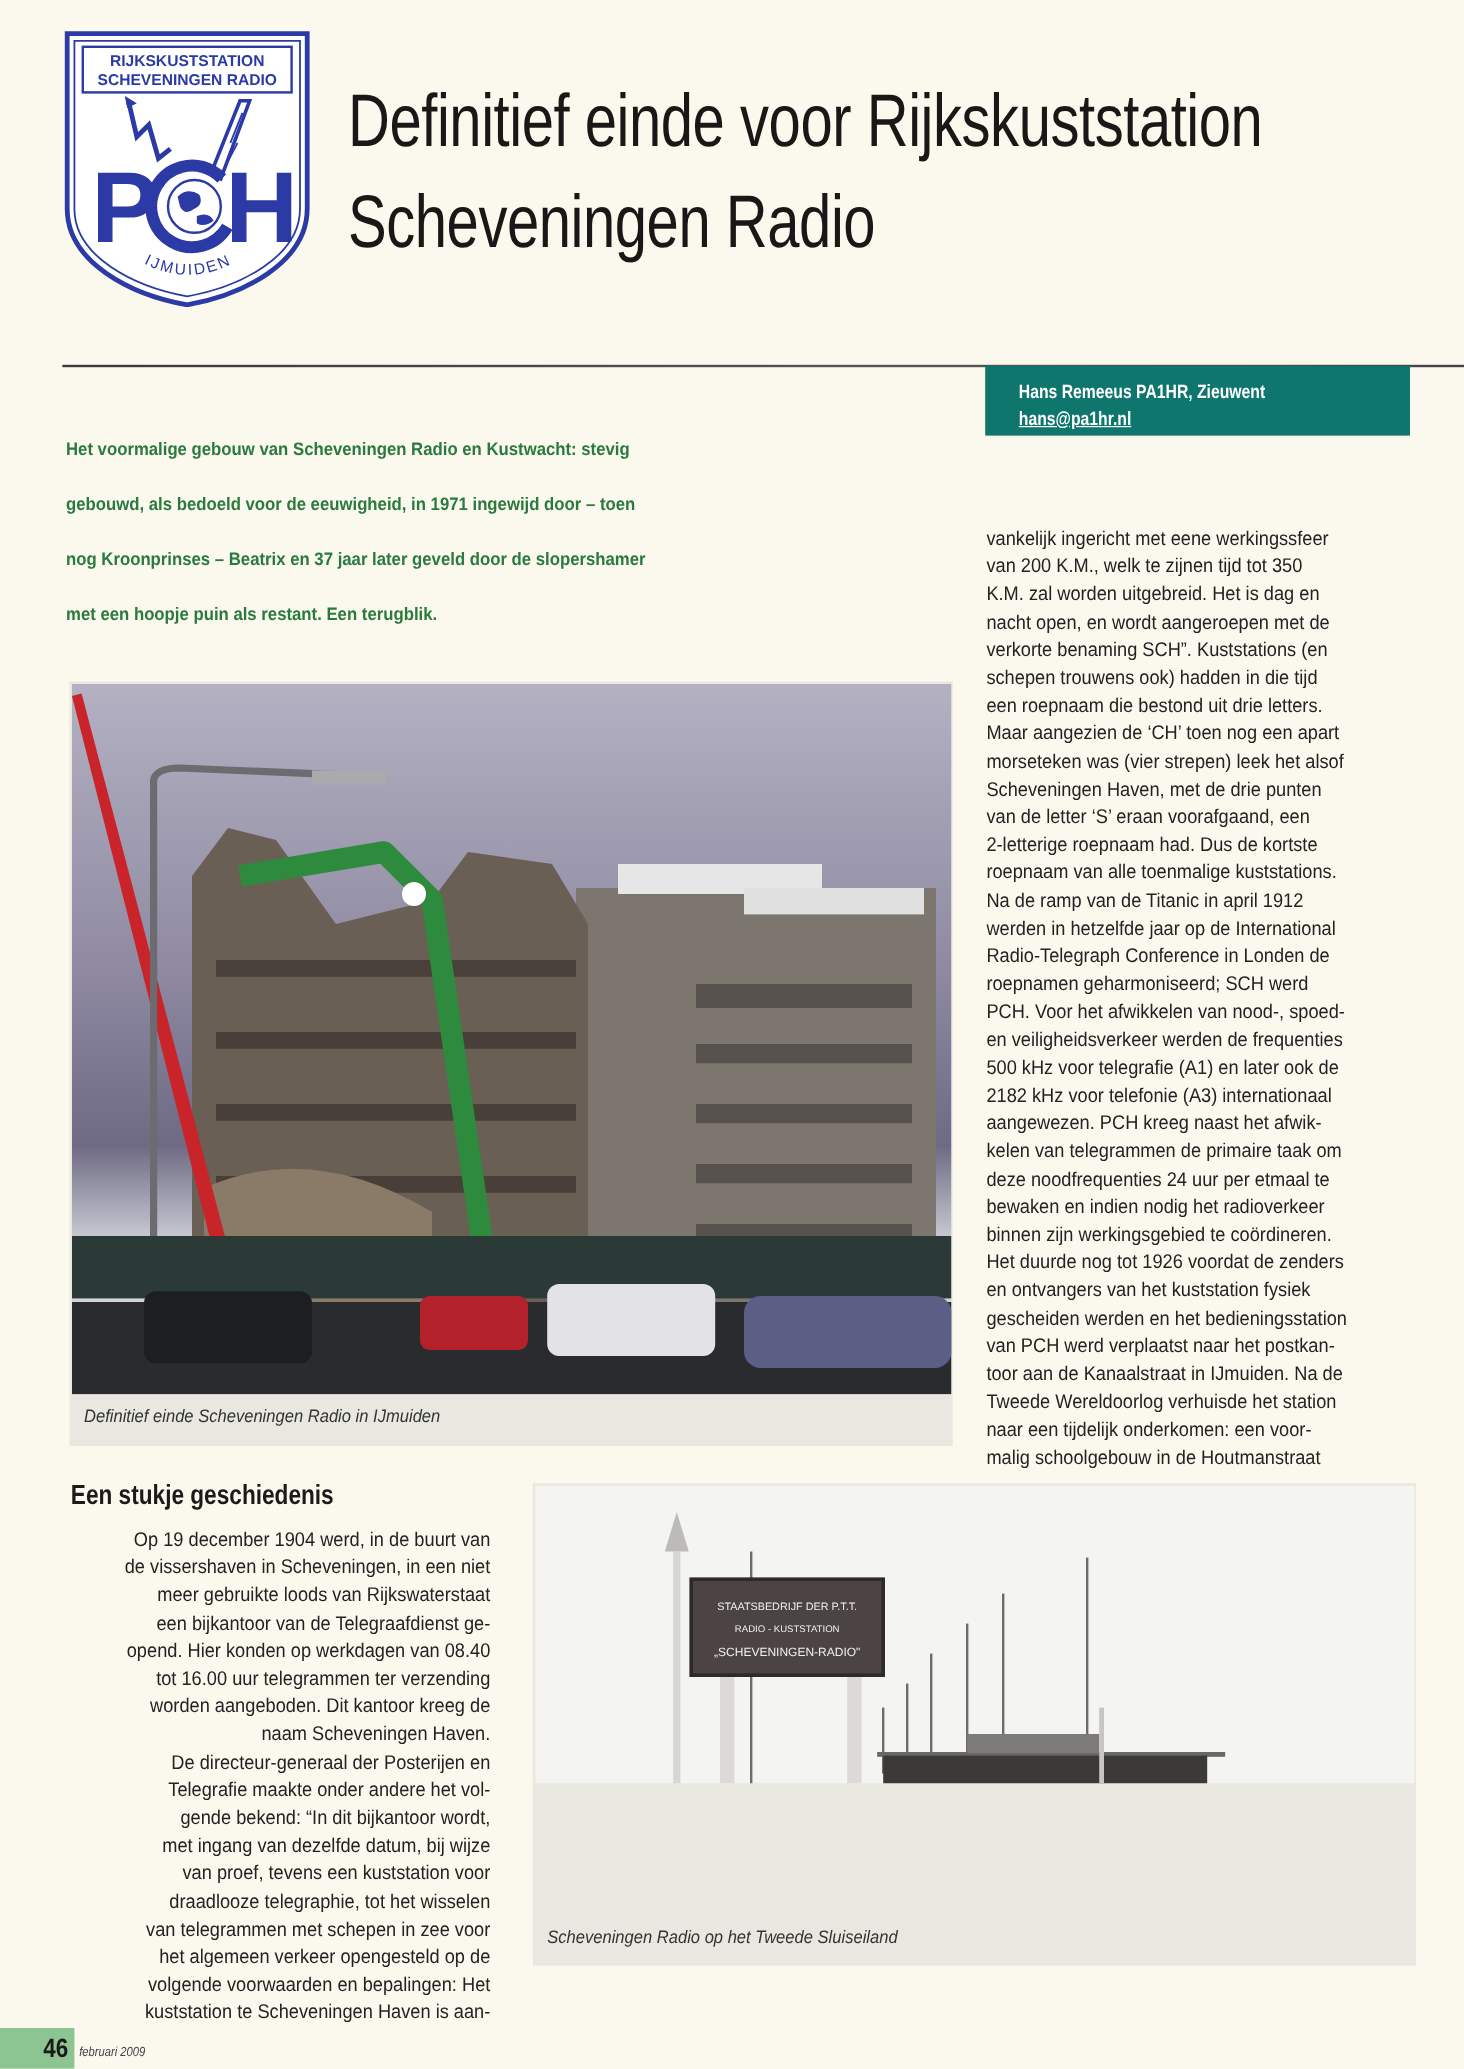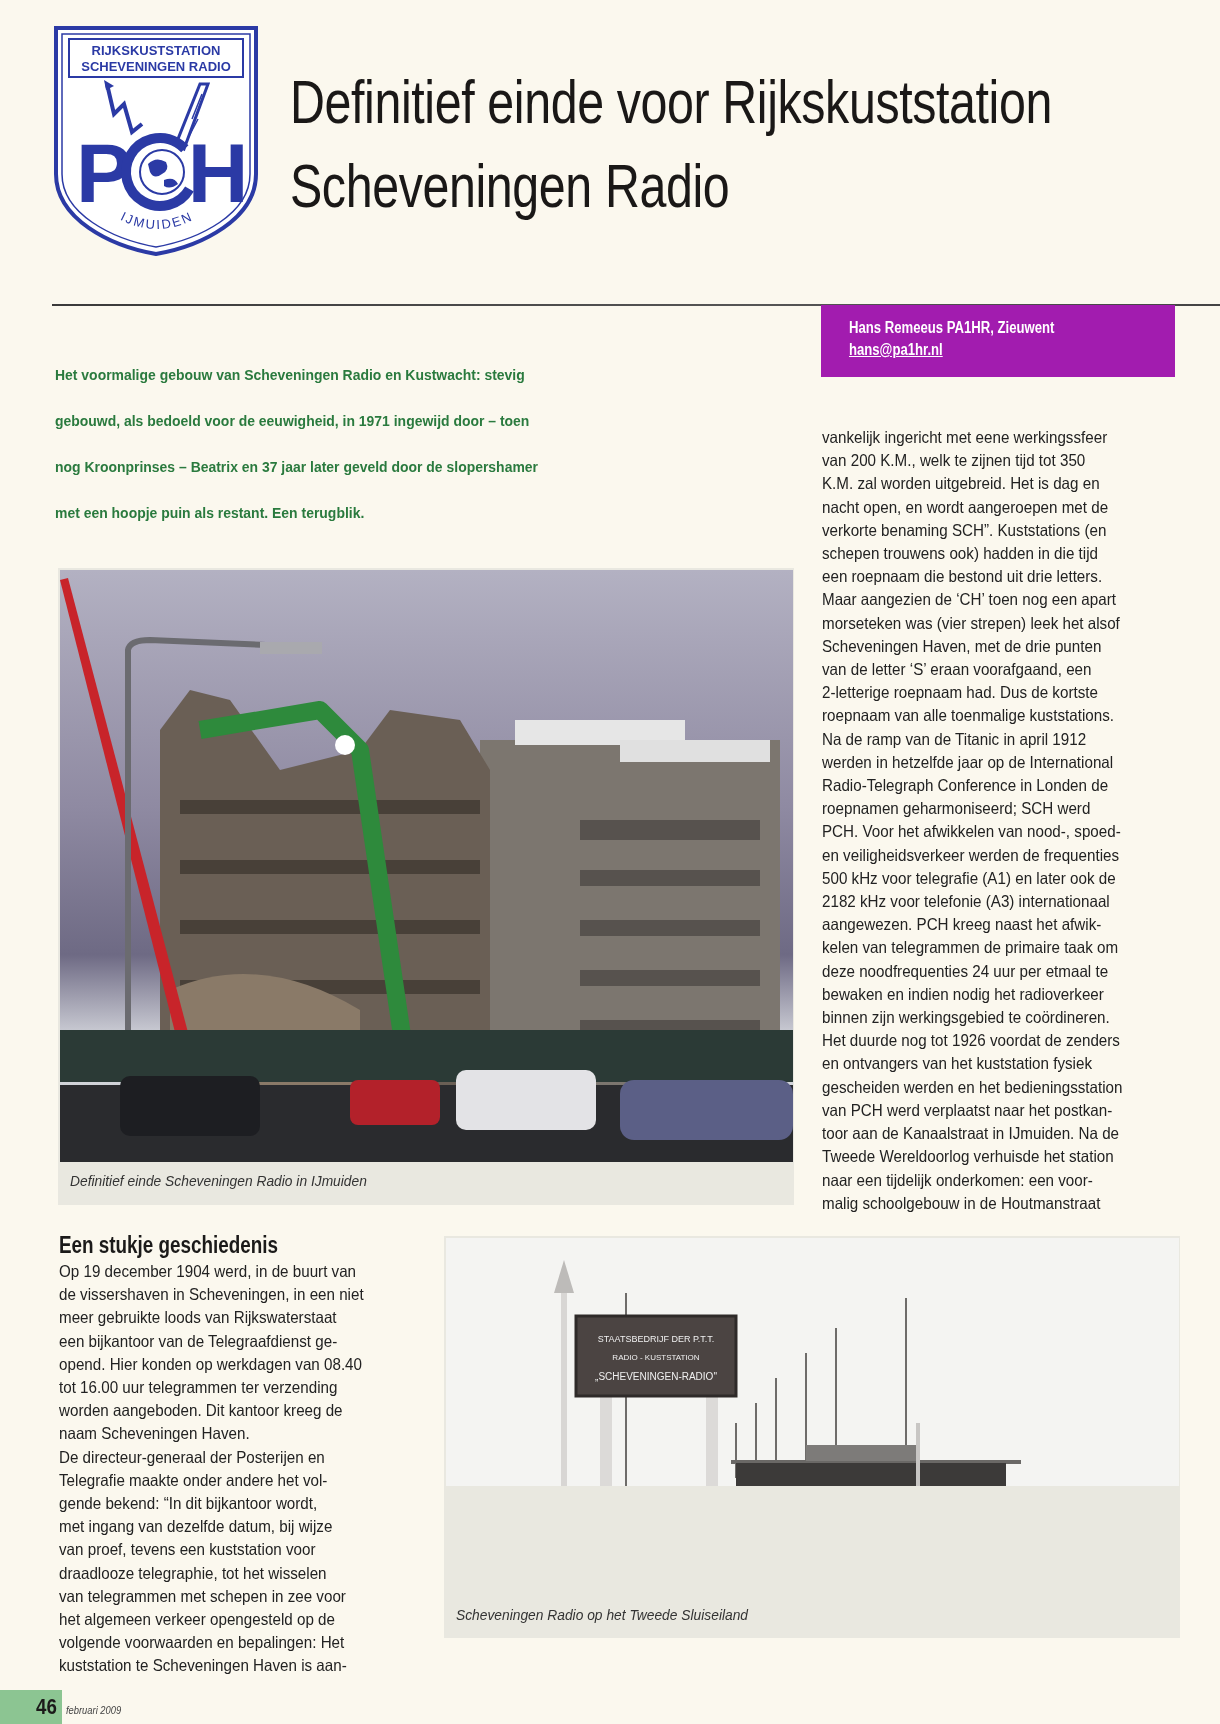--- a/index.html
+++ b/index.html
@@ -29,22 +29,22 @@
     }
     #title div { display: block; }
 
     #header-rule {
       left: 52px; top: 304px; width: 1168px; height: 2px;
       background: linear-gradient(to right, #3a3a3a, #555 60%, #444);
     }
 
     
     #author-box {
-      left: 821px; top: 305px; width: 354px; height: 72px;
-      background: #a21caf;
+      left: 821px; top: 305px; width: 354px; height: 58px;
+      background: #0f766e;
       color: #fff;
       padding: 12px 0 0 28px;
       font-weight: bold;
       font-size: 16px; line-height: 22px;
     }
     #author-box .inner { transform: scaleX(0.82); transform-origin: left top; white-space: nowrap; }
     #author-email { text-decoration: underline; color: #fff; display: inline-block; }
 
     
     #intro {
@@ -65,25 +65,25 @@
 
     #photo2-frame { left: 444px; top: 1236px; width: 736px; height: 402px; }
     #photo2 { left: 446px; top: 1238px; width: 733px; height: 248px; overflow: hidden; }
     #photo2-caption {
       left: 456px; top: 1606px; font-style: italic; font-size: 15px; color: #333;
       transform: scaleX(0.92); transform-origin: left top; white-space: nowrap;
     }
 
     
     .col {
-      font-size: 16.5px; line-height: 23.2px; color: #222;
+      font-size: 16.5px; line-height: 23.2px; color: #222; margin-top: 12px;
     }
     .col .ln { display: block; white-space: nowrap; transform: scaleX(0.92); transform-origin: left top; }
     #right-col { left: 822px; top: 426px; width: 360px; }
-    #left-col { left: 59px; top: 1260px; width: 380px; }
+    #left-col { left: 59px; top: 1260px; width: 380px; text-align: right; }
 
     #section-heading {
       left: 59px; top: 1232px; font-weight: bold; font-size: 23px; color: #1b1a19;
       transform: scaleX(0.82); transform-origin: left top; white-space: nowrap;
     }
 
     
     #footer-tab {
       left: 0; top: 1690px; width: 62px; height: 34px;
       background: #8cc592;

